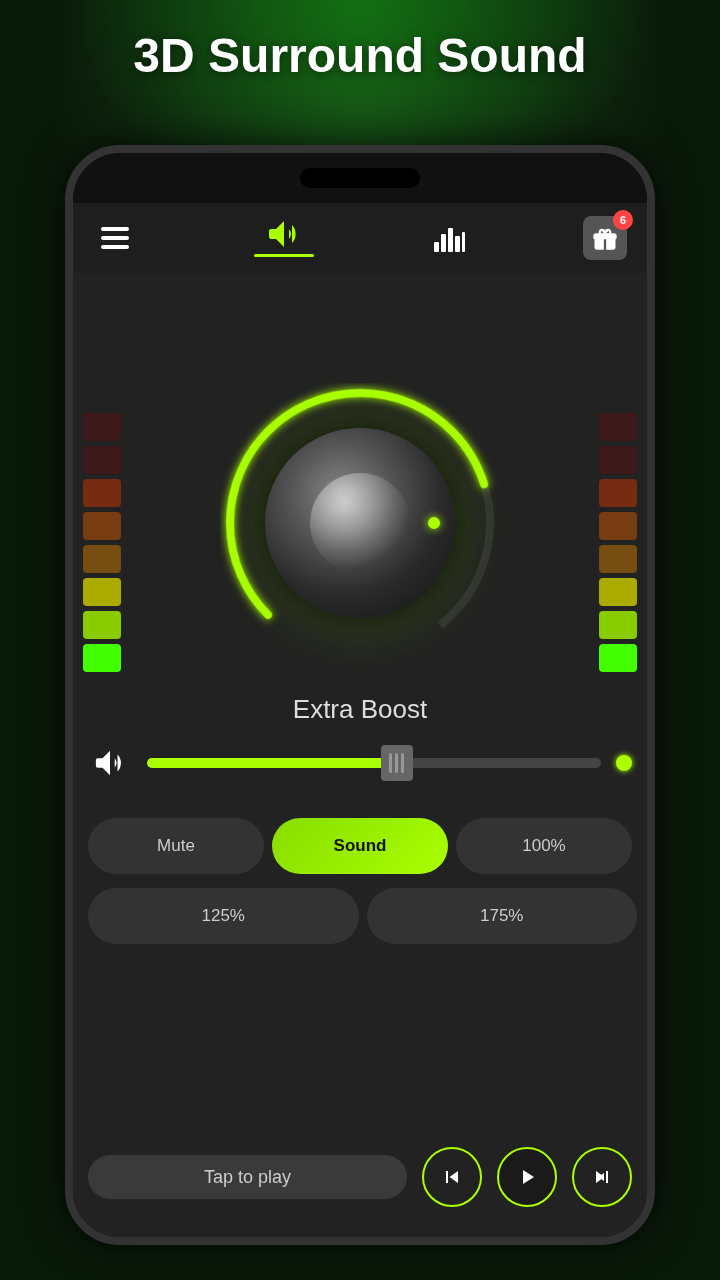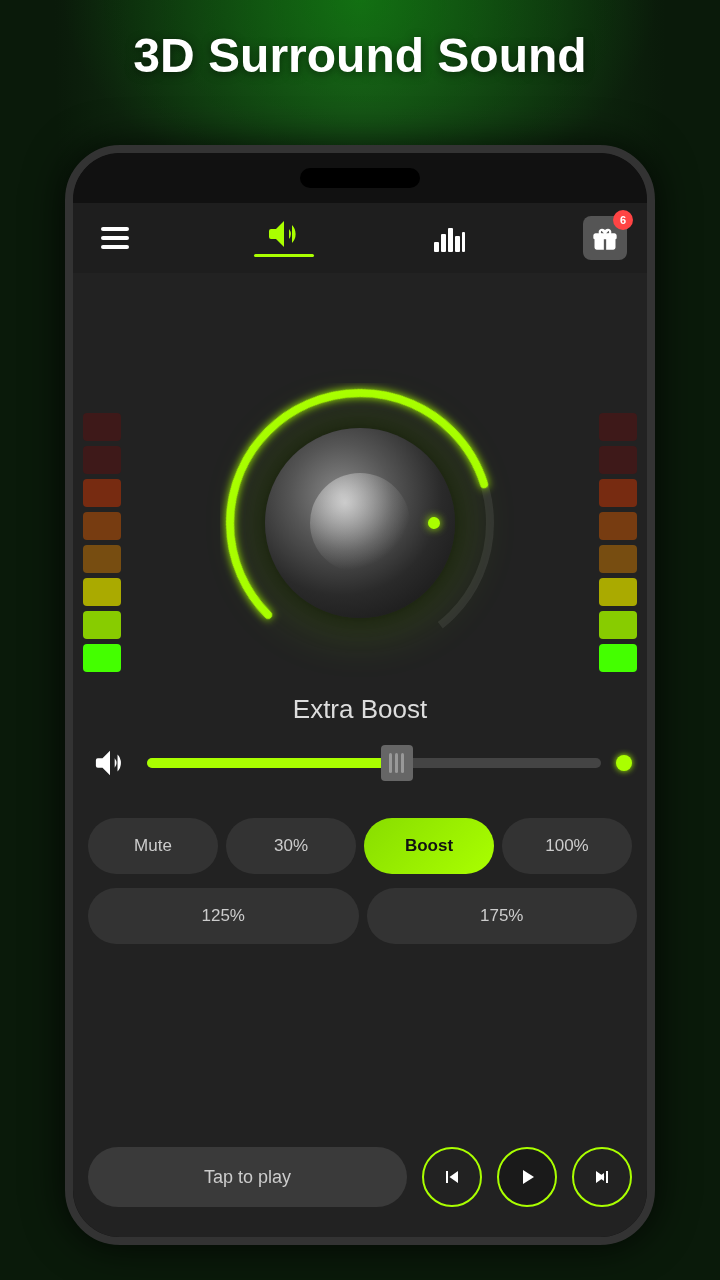--- a/index.html
+++ b/index.html
@@ -301,21 +301,21 @@
     .playback-area {
       position: absolute;
       bottom: 30px;
       left: 15px; right: 15px;
       display: flex;
       align-items: center;
       gap: 15px;
     }
     .tap-to-play {
       flex: 1;
-      height: 60px;
+      height: 44px;
       background: #3a3a3a;
       border-radius: 30px;
       border: none;
       color: #ccc;
       font-size: 18px;
       cursor: pointer;
       display: flex;
       align-items: center;
       justify-content: center;
     }
@@ -446,22 +446,21 @@
           <div class="slider-thumb-line"></div>
           <div class="slider-thumb-line"></div>
           <div class="slider-thumb-line"></div>
         </div>
       </div>
       <div class="slider-dot"></div>
     </div>
 
     <div class="presets-row" id="presets-row1">
         <button class="preset-btn">Mute</button>
-        <button class="preset-btn">30%</button>
-        <button class="preset-btn active">Boost</button>
+        <button class="preset-btn active">Sound</button>
         <button class="preset-btn">100%</button>
       </div>
 
     <div class="presets-row2" id="presets-row2">
         <button class="preset-btn">125%</button>
         <button class="preset-btn">175%</button>
       </div>
 
     <div class="playback-area">
       <button class="tap-to-play">Tap to play</button>

